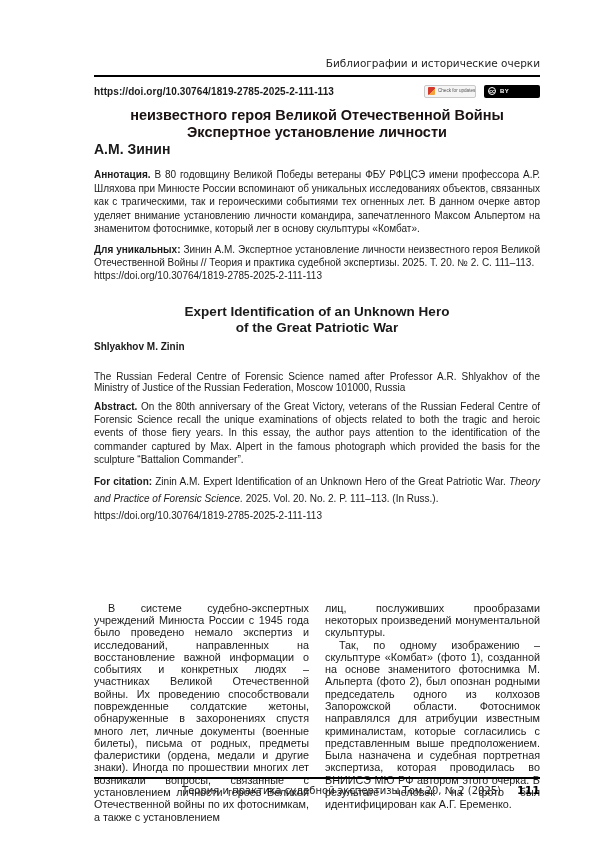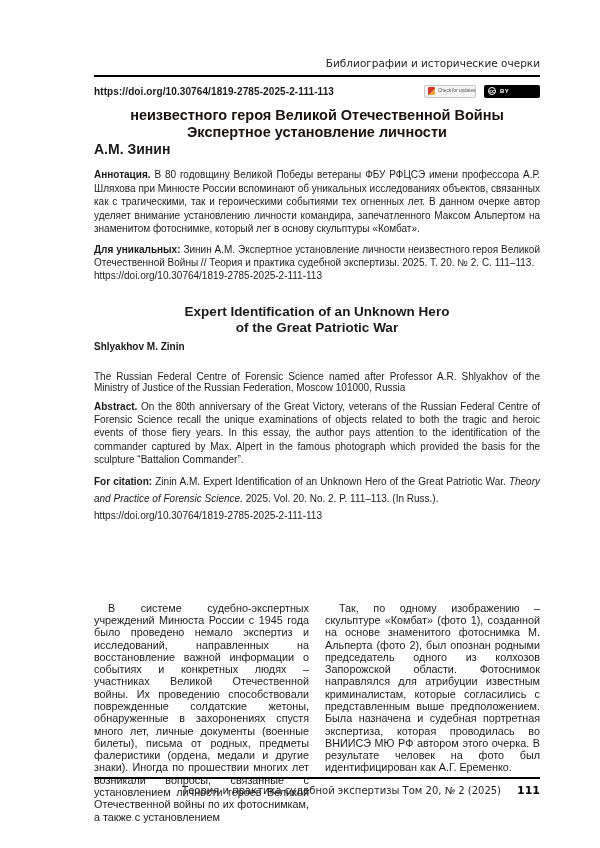--- a/index.html
+++ b/index.html
@@ -197,20 +197,21 @@
       <span class="bold-label">For citation:</span><span> Zinin A.M. Expert Identification of an Unknown Hero of the Great Patriotic War. </span><span class="italic">Theory and Practice of Forensic Science.</span><span> 2025. Vol. 20. No. 2. P. 111–113. (In Russ.).</span>
       <br>
       <a class="doi-inline" href="#">https://doi.org/10.30764/1819-2785-2025-2-111-113</a>
     </div>
 
     <div class="body-cols">
       <div class="col">
         <p>В системе судебно-экспертных учреждений Минюста России с 1945 года было проведено немало экспертиз и исследований, направленных на восстановление важной информации о событиях и конкретных людях – участниках Великой Отечественной войны. Их проведению способствовали поврежденные солдатские жетоны, обнаруженные в захоронениях спустя много лет, личные документы (военные билеты), письма от родных, предметы фалеристики (ордена, медали и другие знаки). Иногда по прошествии многих лет возникали вопросы, связанные с установлением личности героев Великой Отечественной войны по их фотоснимкам, а также с установлением</p>
       </div>
       <div class="col">
+        <p class="cont">лиц, послуживших прообразами некоторых произведений монументальной скульптуры.</p>
         <p>Так, по одному изображению – скульптуре «Комбат» (фото 1), созданной на основе знаменитого фотоснимка М. Альперта (фото 2), был опознан родными председатель одного из колхозов Запорожской области. Фотоснимок направлялся для атрибуции известным криминалистам, которые согласились с представленным выше предположением. Была назначена и судебная портретная экспертиза, которая проводилась во ВНИИСЭ МЮ РФ автором этого очерка. В результате человек на фото был идентифицирован как А.Г. Еременко.</p>
       </div>
     </div>
 
   </div>
 
   <div class="footer">
     <div class="footer-rule"></div>
     <div class="footer-row">
       <span>Теория и практика судебной экспертизы Том 20, № 2 (2025)</span>

